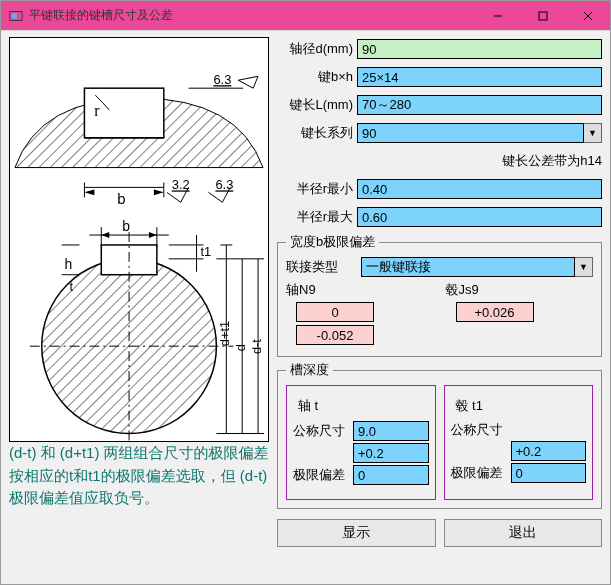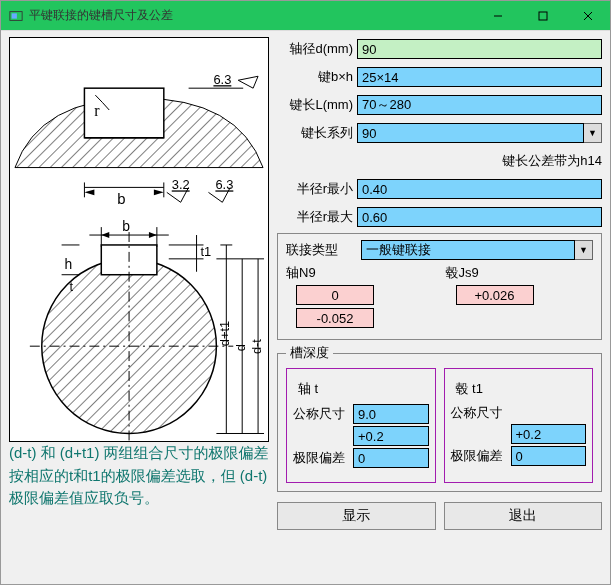--- a/index.html
+++ b/index.html
@@ -1,18 +1,18 @@
 <!DOCTYPE html>
 <html><head>
 <meta charset="utf-8">
 <style>
   * { box-sizing: border-box; }
   body { margin:0; font-family:"Microsoft YaHei","SimSun",sans-serif; font-size:13px; background:#fff; }
   .window { width:611px; height:585px; border:1px solid #999; display:flex; flex-direction:column; background:#f0f0f0; }
-  .titlebar { height:30px; background:#22c55e; display:flex; align-items:center; padding-left:8px; border-bottom:1px solid #ddd; }
+  .titlebar { height:30px; background:#ec4899; display:flex; align-items:center; padding-left:8px; border-bottom:1px solid #ddd; }
   .titlebar .ticon { width:14px; height:14px; margin-right:6px; }
   .titlebar .title { flex:1; font-size:12px; color:#333; }
   .winbtns { display:flex; }
   .winbtn { width:45px; height:29px; display:flex; align-items:center; justify-content:center; color:#333; font-size:12px; }
   .content { flex:1; display:flex; background:#f0f0f0; padding:6px 8px 8px 8px; gap:8px; }
   .left { width:260px; display:flex; flex-direction:column; }
   .diagram { background:#fff; border:1px solid #000; width:100%; height:405px; }
   .note { margin-top:0; font-size:15px; color:#0f766e; line-height:1.5; }
   .right { flex:1; display:flex; flex-direction:column; gap:4px; }
   .row { display:flex; align-items:center; gap:4px; height:24px; }
@@ -166,20 +166,21 @@
       <div class="row">
         <div class="lbl">半径r最小</div>
         <div class="txtfield w-lg">0.40</div>
       </div>
       <div class="row">
         <div class="lbl">半径r最大</div>
         <div class="txtfield w-lg">0.60</div>
       </div>
 
       <fieldset>
+        <legend>宽度b极限偏差</legend>
         <div class="inner-row">
           <div class="lbl2" style="width:60px">联接类型</div>
           <div class="combo" style="flex:1">
             <div class="txtfield">一般键联接</div>
             <div class="arrow">▼</div>
           </div>
         </div>
         <div class="cols2">
           <div class="col">
             <div class="small-lbl">轴N9</div>

